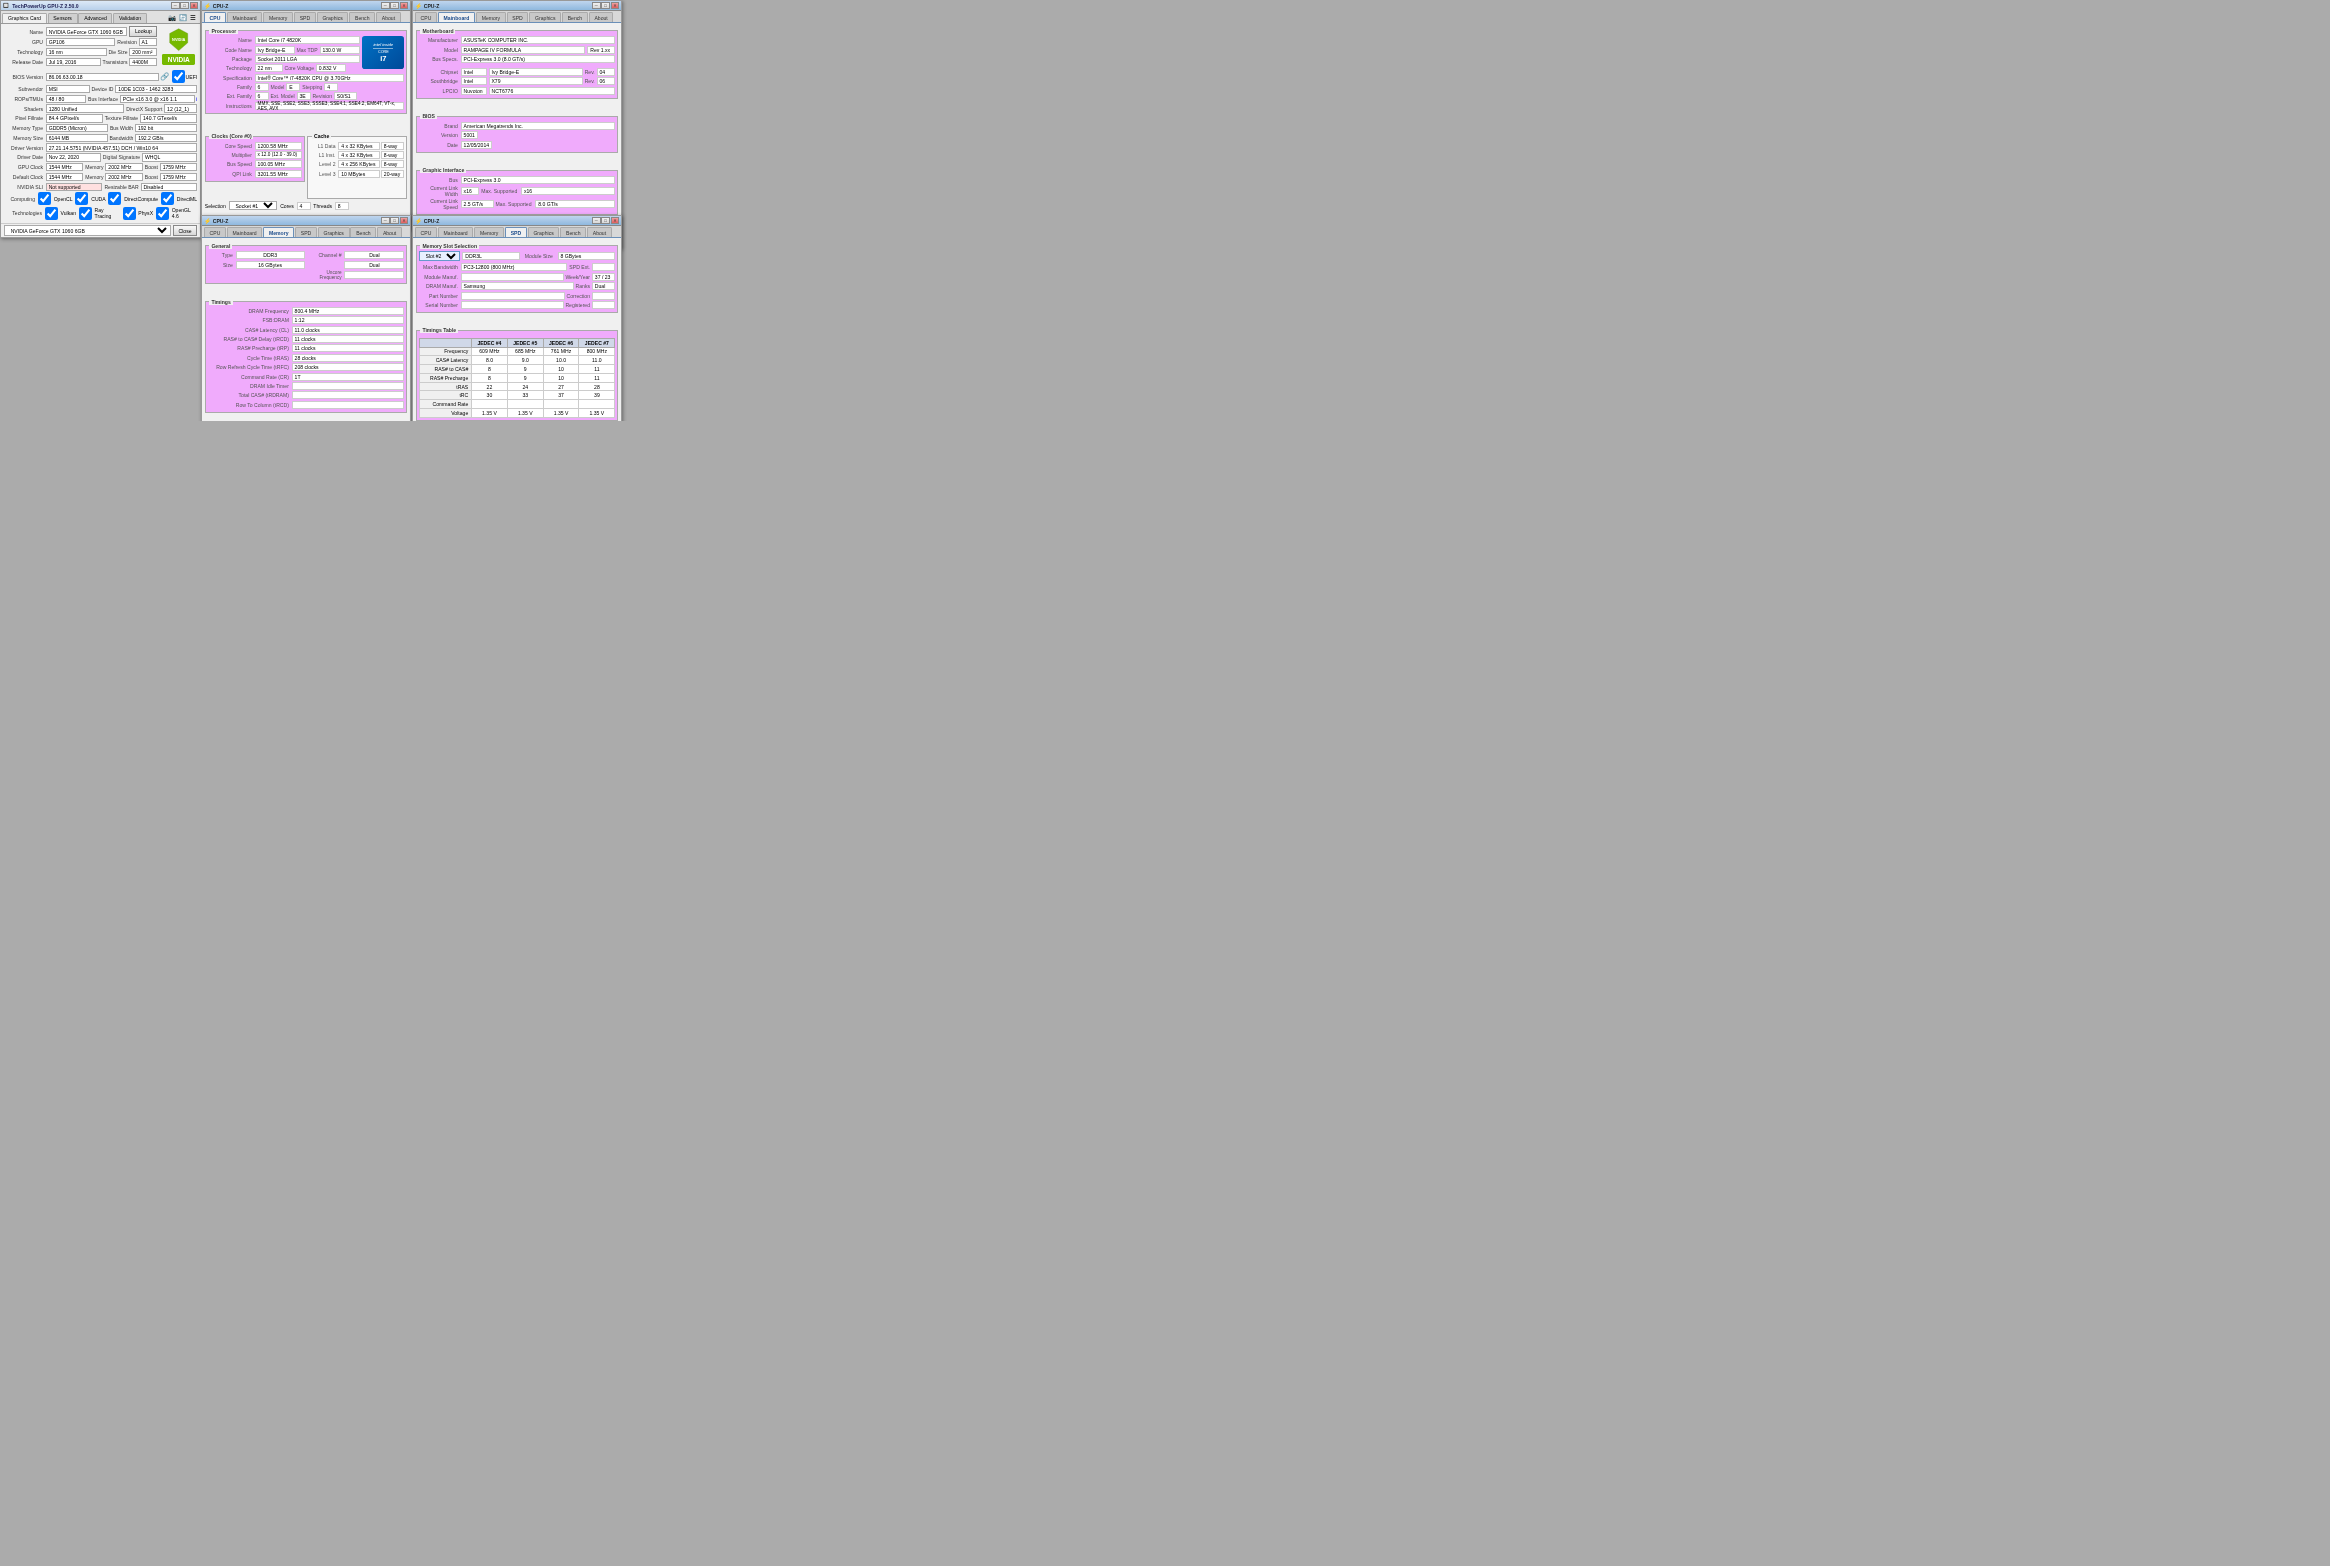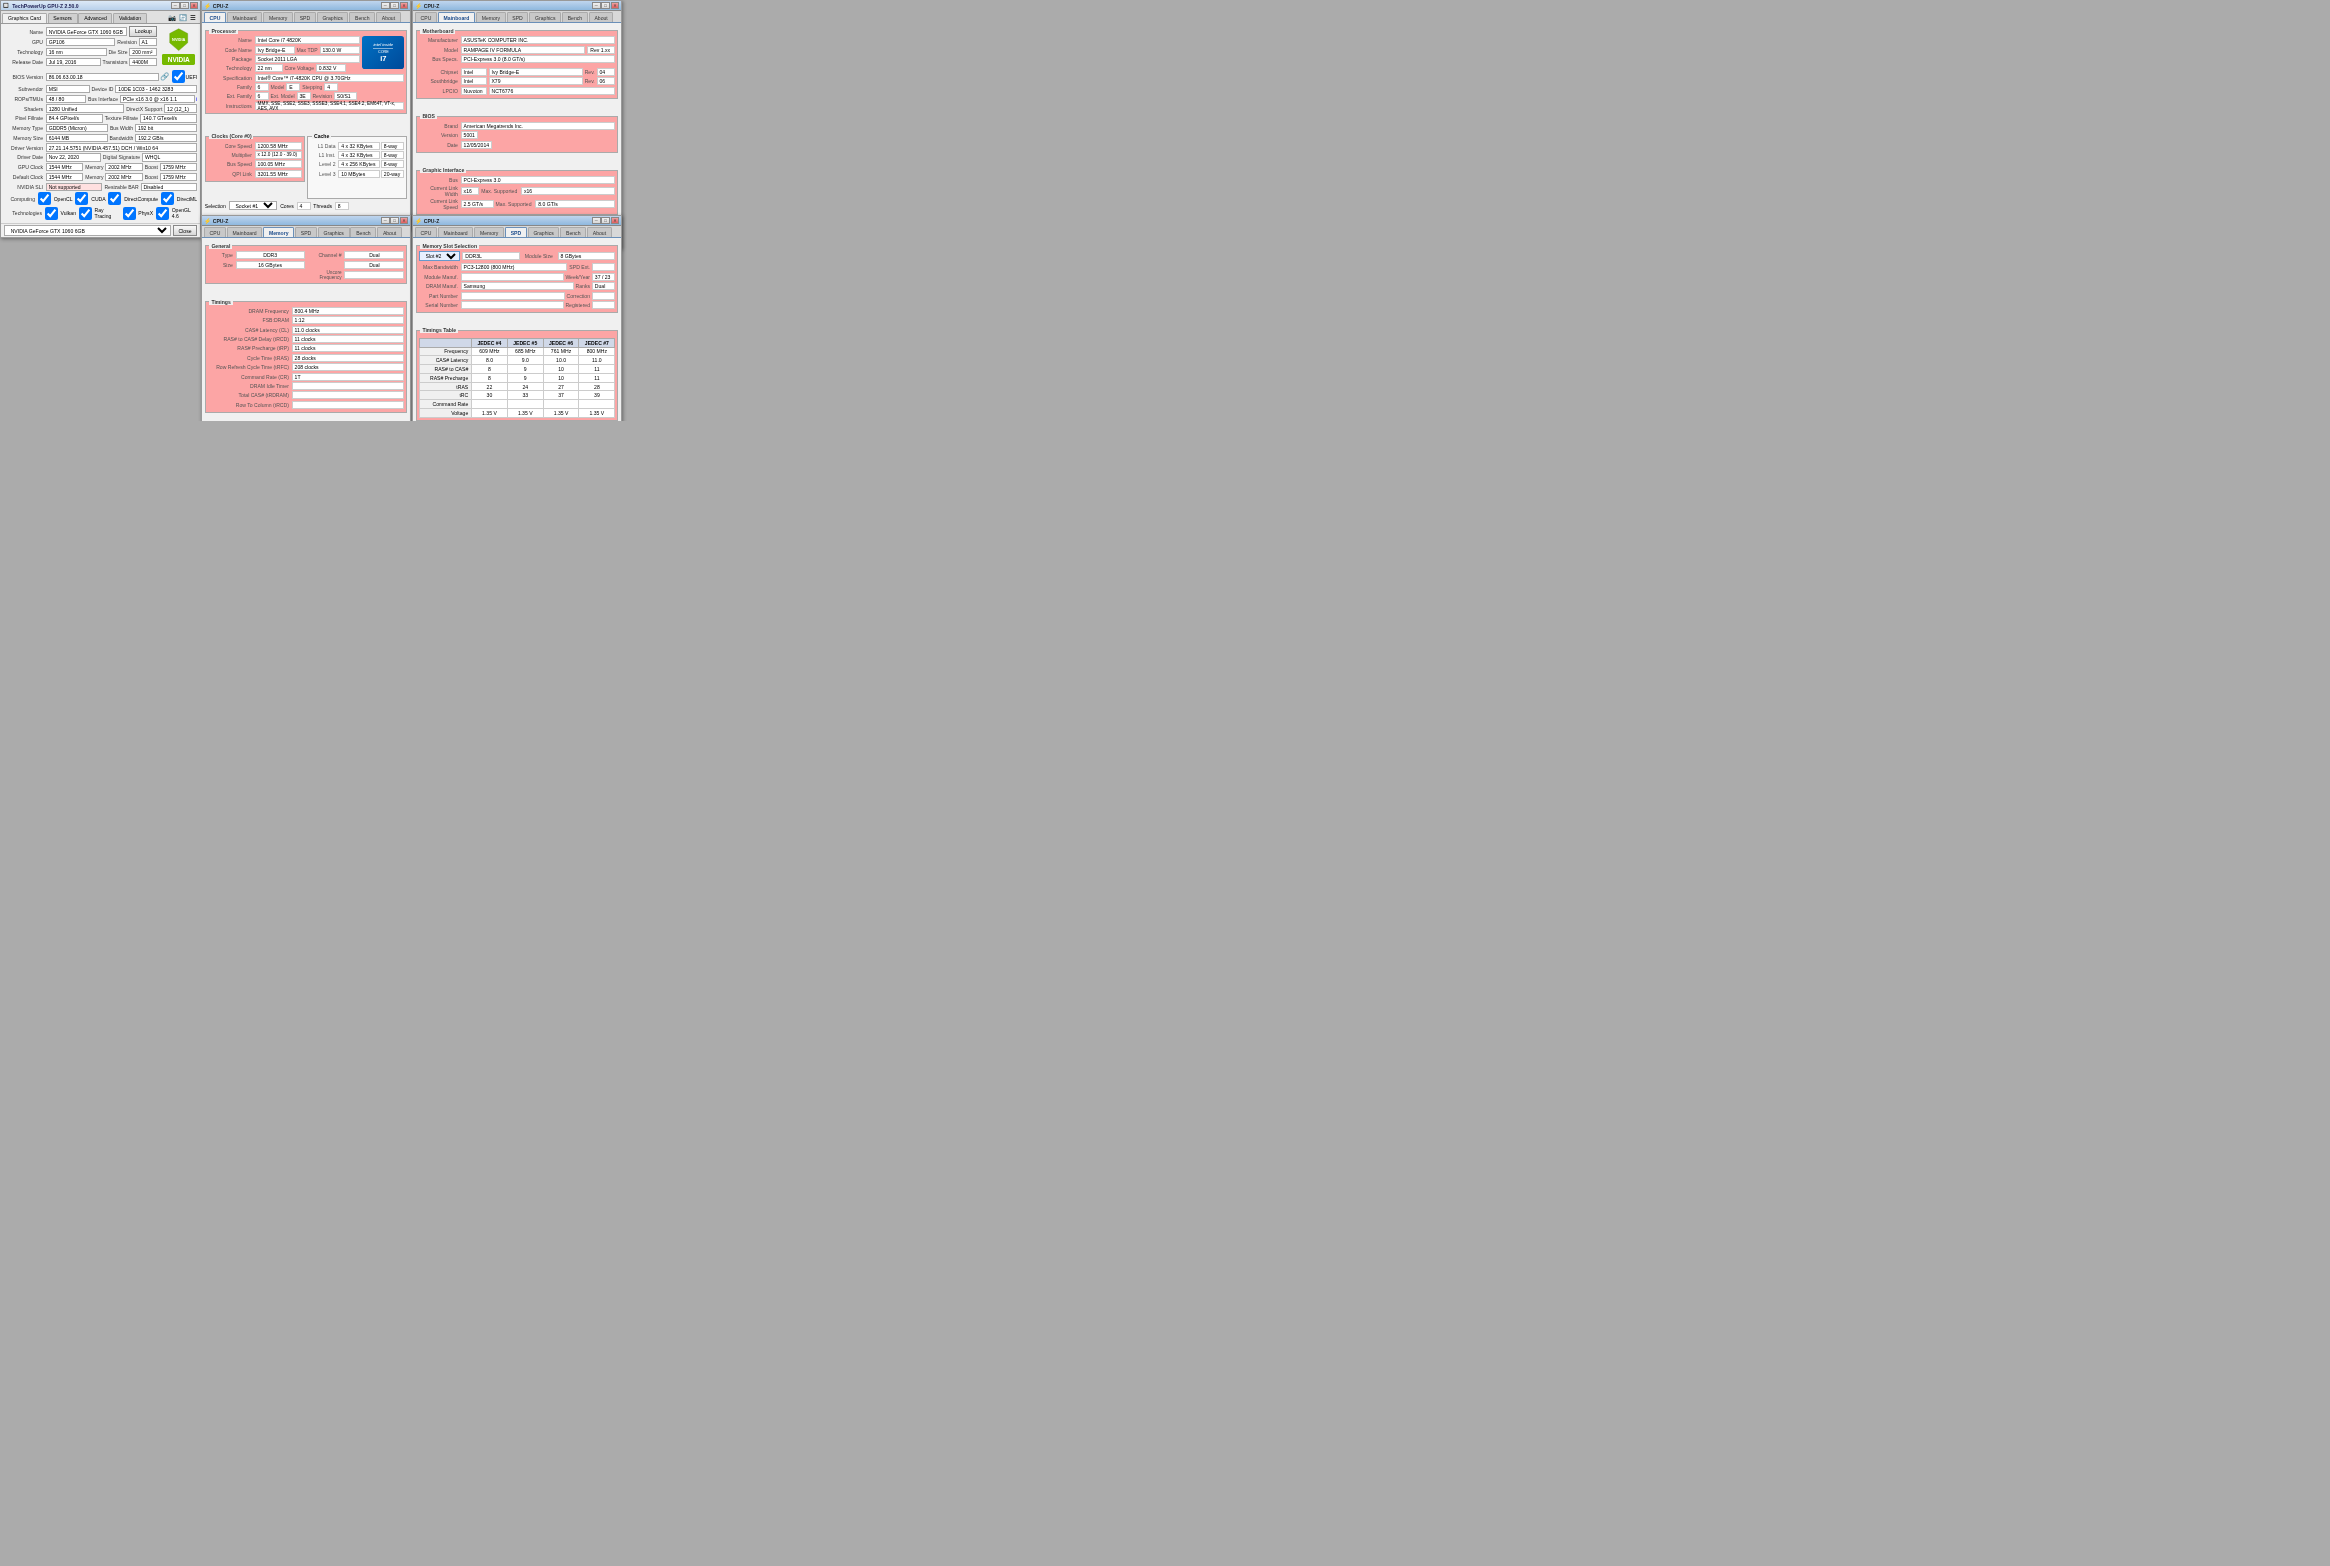--- a/index.html
+++ b/index.html
@@ -218,21 +218,21 @@
       border-bottom-color: #f0f0f0;
       font-weight: bold;
       color: #1a4a8a;
     }
     .cpuz-body {
       padding: 2.8px;
       background: #f0f0f0;
     }
     .cpuz-group {
       border: 0.5px solid #aaa;
-      background: #fca5a5;
+      background: #f0abfc;
       margin-bottom: 17px;
       padding: 1.9px;
       position: relative;
     }
     .cpuz-group-title {
       position: absolute;
       top: -3.7px;
       left: 3.7px;
       background: #f0f0f0;
       padding: 0 1.9px;

